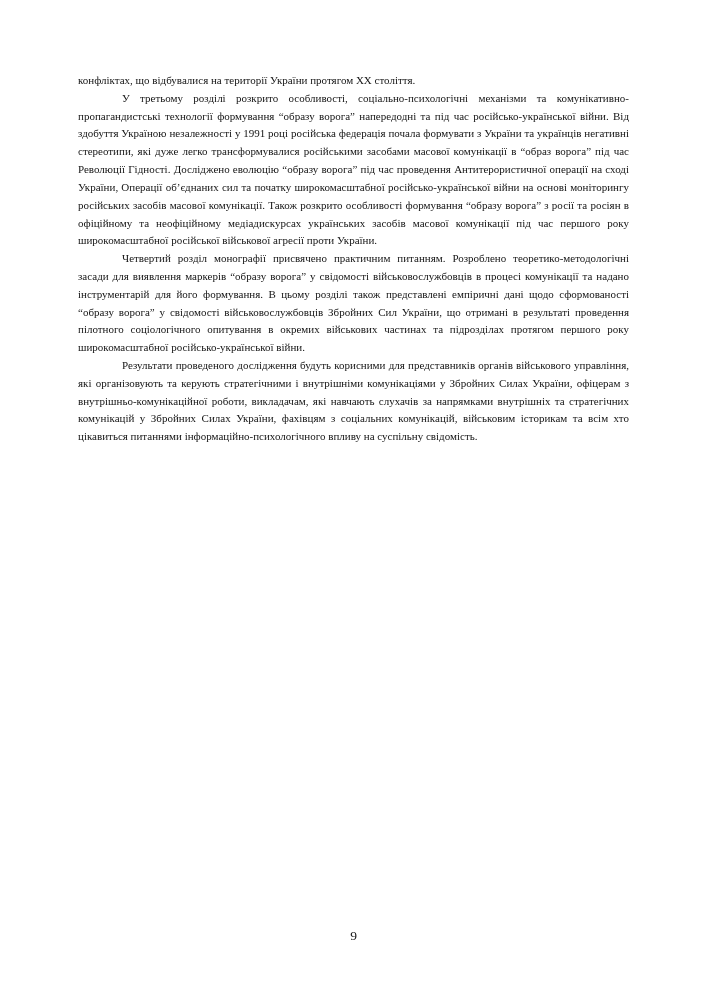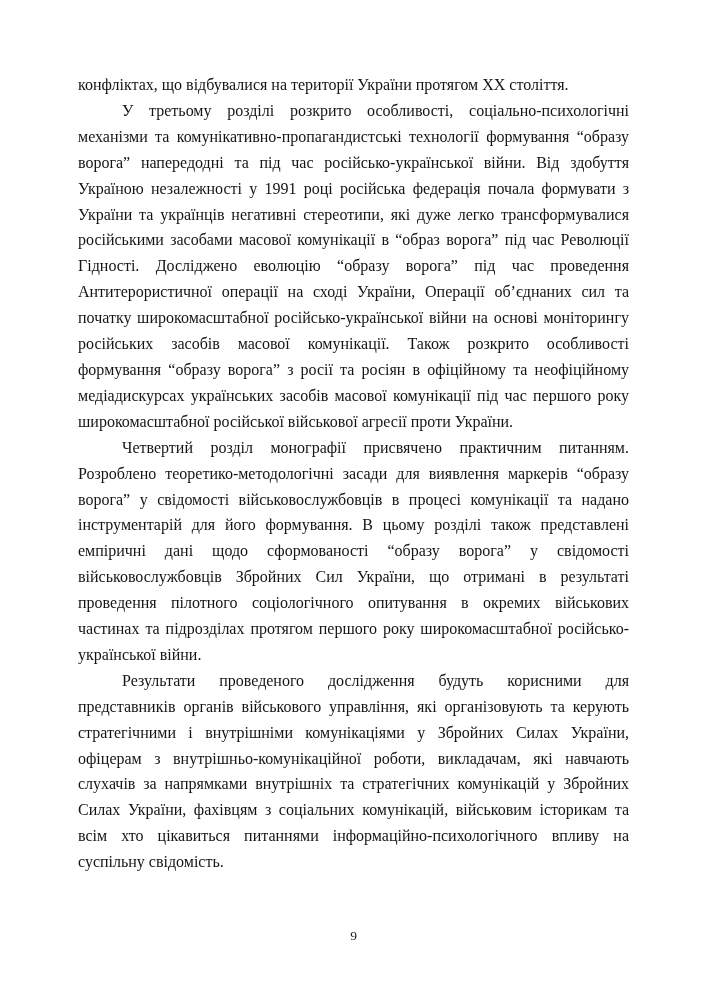--- a/index.html
+++ b/index.html
@@ -17,21 +17,21 @@
   }
   .page {
     position: relative;
     width: 707px;
     height: 1000px;
     box-sizing: border-box;
     padding: 72px 78px 40px 78px;
     background: #ffffff;
   }
   .body-text {
-    font-size: 16px;
+    font-size: 11px;
     line-height: 1.62;
     text-align: justify;
     text-justify: inter-word;
     color: #141414;
   }
   .body-text p {
     margin: 0;
     text-align: justify;
   }
   .para-cont {

